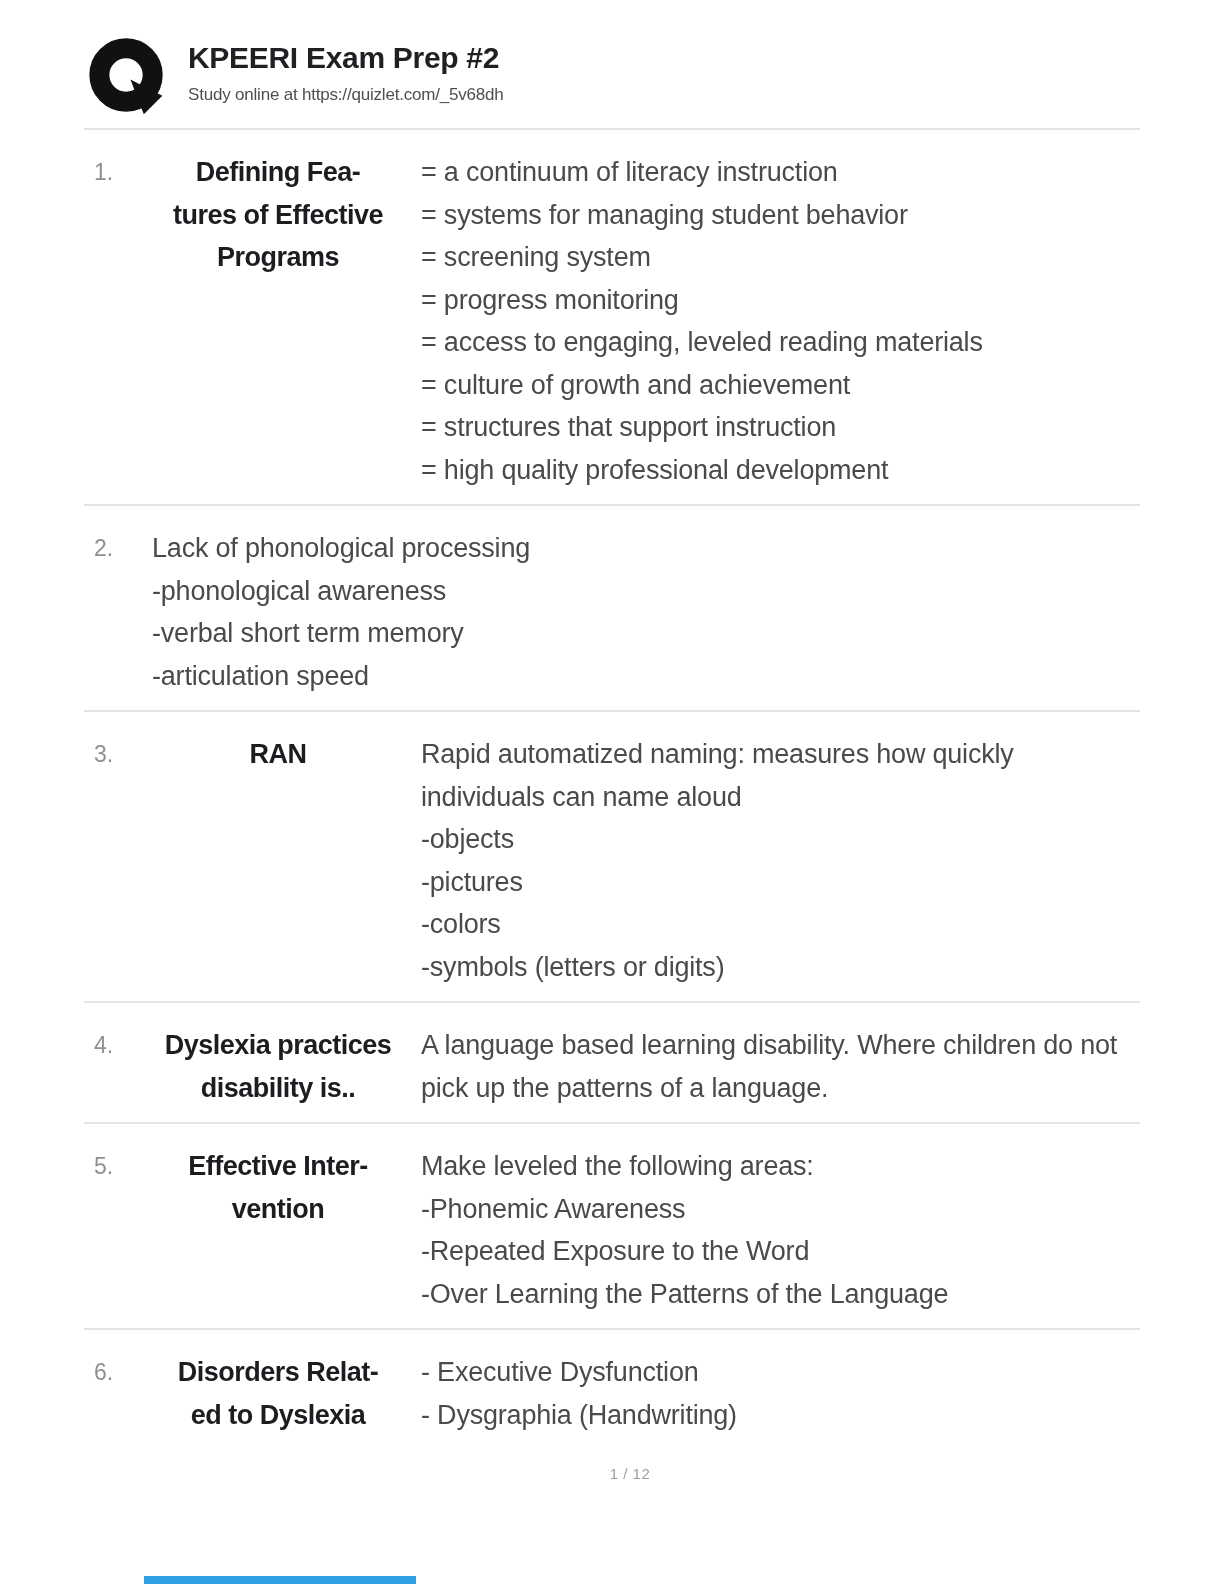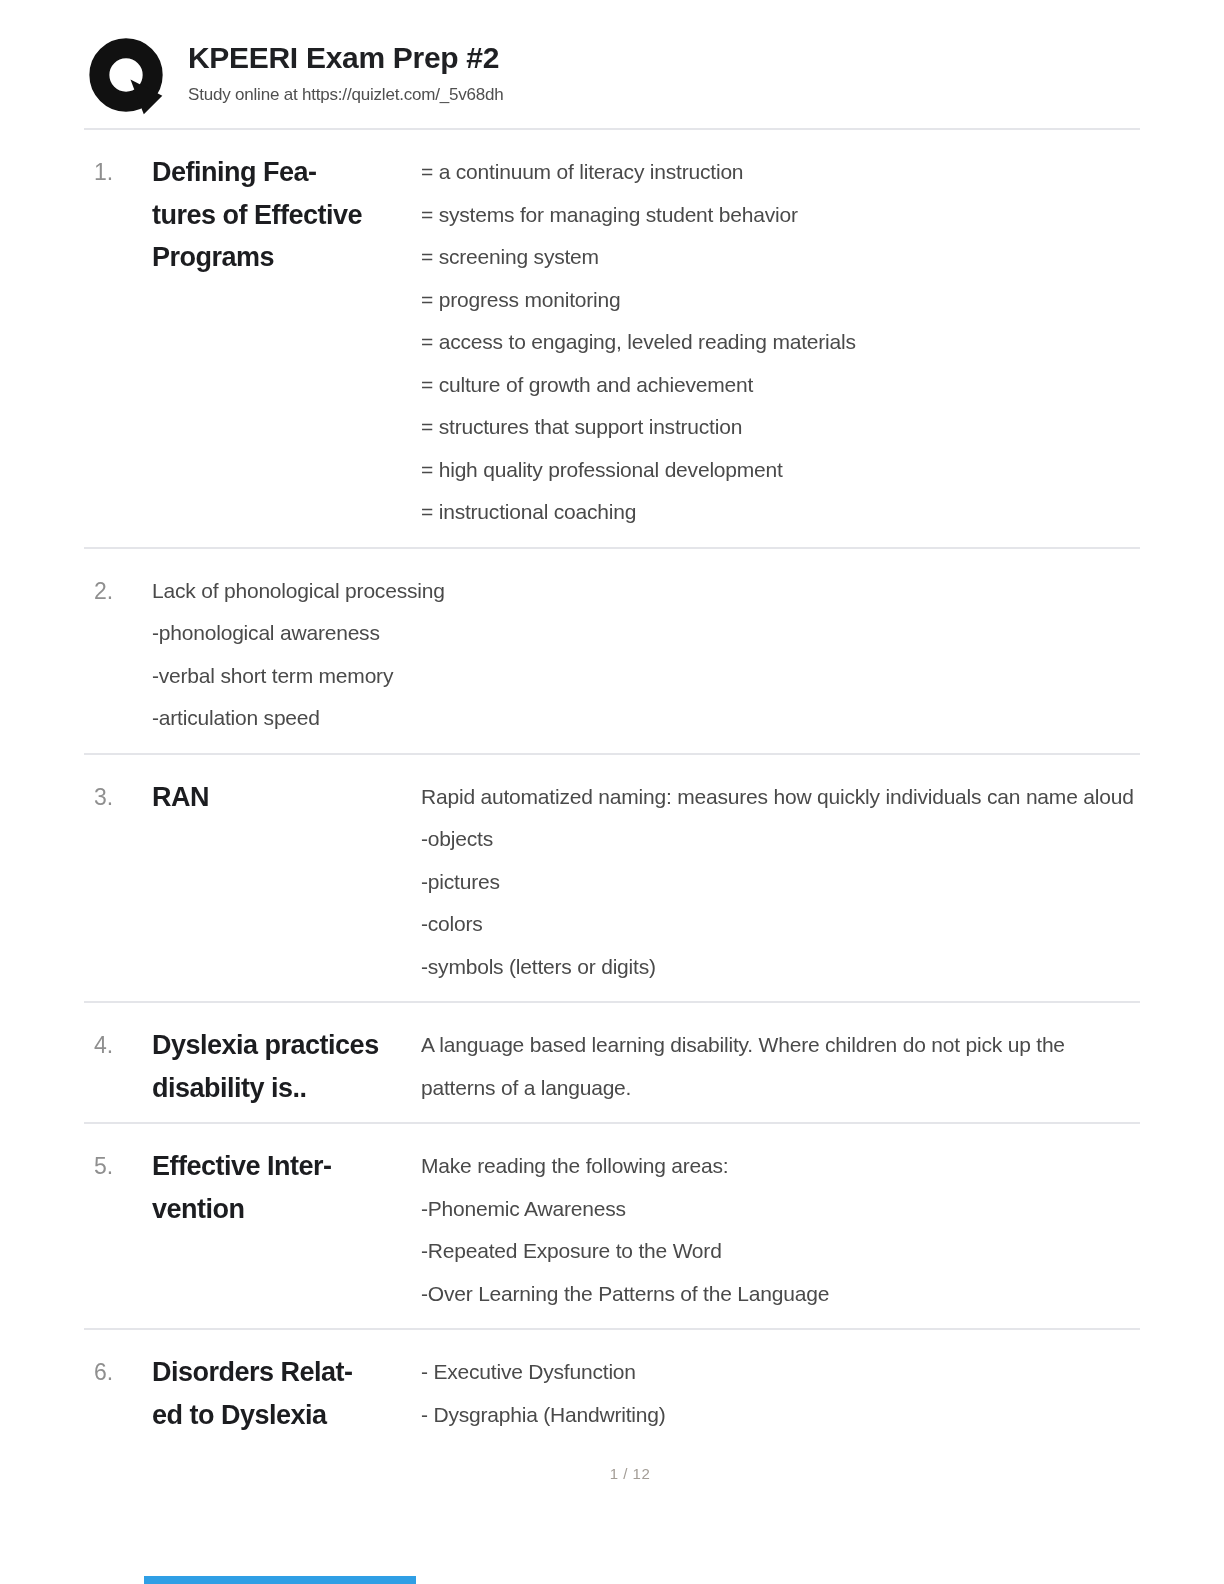--- a/index.html
+++ b/index.html
@@ -64,25 +64,25 @@
     line-height: 42.5px;
   }
   .card-term {
     flex: 0 0 252px;
     margin-right: 17px;
     font-size: 27px;
     font-weight: 700;
     color: #1c1d20;
     letter-spacing: -0.5px;
   }
-  .term-line { line-height: 42.5px; }
+  .term-line { line-height: 42.5px; text-align: center; }
   .card-definition {
     flex: 1 1 auto;
     max-width: 800px;
-    font-size: 21px;
+    font-size: 27px;
     font-weight: 300;
     color: #4a4a4a;
     letter-spacing: -0.2px;
   }
   .def-line { line-height: 42.5px; }
 
   
   .page-indicator {
     margin-top: 16px;
     text-align: center;
@@ -132,21 +132,20 @@
         </div>
     <div class="card-definition">
           <div class="def-line">= a continuum of literacy instruction</div>
           <div class="def-line">= systems for managing student behavior</div>
           <div class="def-line">= screening system</div>
           <div class="def-line">= progress monitoring</div>
           <div class="def-line">= access to engaging, leveled reading materials</div>
           <div class="def-line">= culture of growth and achievement</div>
           <div class="def-line">= structures that support instruction</div>
           <div class="def-line">= high quality professional development</div>
-          <div class="def-line">= instructional coaching</div>
         </div>
   </div>
 
   <div class="card">
     <div class="card-number">2.</div>
     <div class="card-definition">
           <div class="def-line">Lack of phonological processing</div>
           <div class="def-line">-phonological awareness</div>
           <div class="def-line">-verbal short term memory</div>
           <div class="def-line">-articulation speed</div>
@@ -178,21 +177,21 @@
         </div>
   </div>
 
   <div class="card">
     <div class="card-number">5.</div>
     <div class="card-term">
           <div class="term-line">Effective Inter-</div>
           <div class="term-line">vention</div>
         </div>
     <div class="card-definition">
-          <div class="def-line">Make reading the following areas:</div>
+          <div class="def-line">Make leveled the following areas:</div>
           <div class="def-line">-Phonemic Awareness</div>
           <div class="def-line">-Repeated Exposure to the Word</div>
           <div class="def-line">-Over Learning the Patterns of the Language</div>
         </div>
   </div>
 
   <div class="card">
     <div class="card-number">6.</div>
     <div class="card-term">
           <div class="term-line">Disorders Relat-</div>

